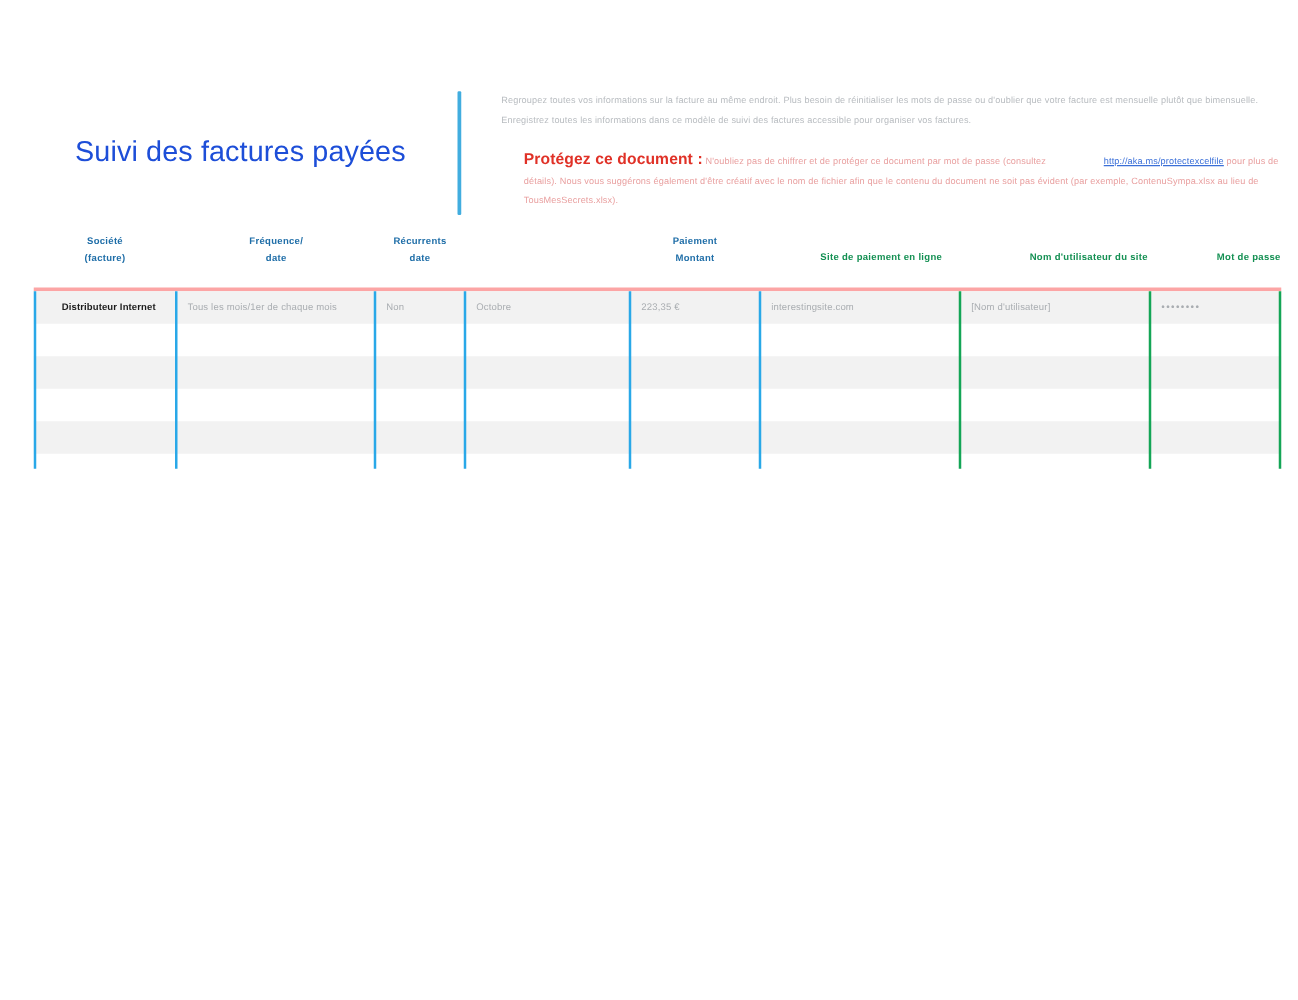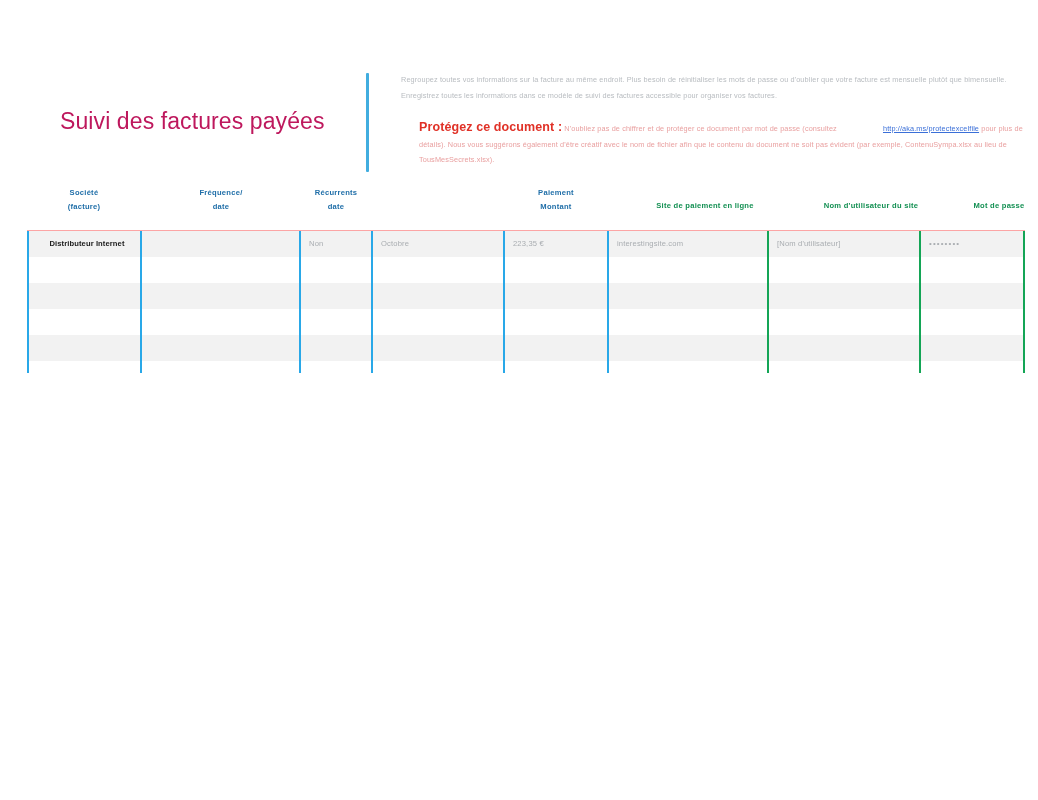--- a/index.html
+++ b/index.html
@@ -20,21 +20,21 @@
   .title-wrap {
     position: absolute;
     left: 60px;
     top: 108px;
     width: 300px;
   }
   .doc-title {
     font-family: "Liberation Sans", sans-serif;
     font-size: 23px;
     font-weight: 400;
-    color: #be185d;
+    color: #1d4ed8;
     letter-spacing: 0.1px;
     line-height: 1.2;
     white-space: nowrap;
   }
   .title-rule {
     position: absolute;
     left: 366px;
     top: 73px;
     width: 3px;
     height: 99px;
@@ -102,21 +102,21 @@
     letter-spacing: 0.25px;
   }
   .col-head .hl { display: block; white-space: nowrap; }
   .col-head.blue  { color: #1f6ea8; }
   .col-head.green { color: #149053; }
 
   .grid {
     position: relative;
     height: 142px;
     background: #ffffff;
-    border-top: 1px solid #fca5a5;
+    border-top: 3px solid #fca5a5;
   }
   .zebra {
     position: absolute;
     left: 0; right: 0;
     background: #f2f2f2;
   }
   .vrule {
     position: absolute;
     top: 0;
     width: 2px;
@@ -204,20 +204,21 @@
     <div class="vrule blue" style="left:113px;"></div>
     <div class="vrule blue" style="left:272px;"></div>
     <div class="vrule blue" style="left:344px;"></div>
     <div class="vrule blue" style="left:476px;"></div>
     <div class="vrule blue" style="left:580px;"></div>
     <div class="vrule green" style="left:740px;"></div>
     <div class="vrule green" style="left:892px;"></div>
     <div class="vrule green" style="left:996px;"></div>
 
     <div class="cell strong" style="left:8px;width:104px;text-align:center;">Distributeur Internet</div>
+    <div class="cell" style="left:123px;width:146px;">Tous les mois/1er de chaque mois</div>
     <div class="cell" style="left:282px;width:58px;">Non</div>
     <div class="cell" style="left:354px;width:118px;">Octobre</div>
     <div class="cell" style="left:486px;width:90px;">223,35 €</div>
     <div class="cell" style="left:590px;width:146px;">interestingsite.com</div>
     <div class="cell" style="left:750px;width:138px;">[Nom d'utilisateur]</div>
     <div class="cell pw" style="left:902px;width:90px;">••••••••</div>
 
   </div>
 </div>
 

